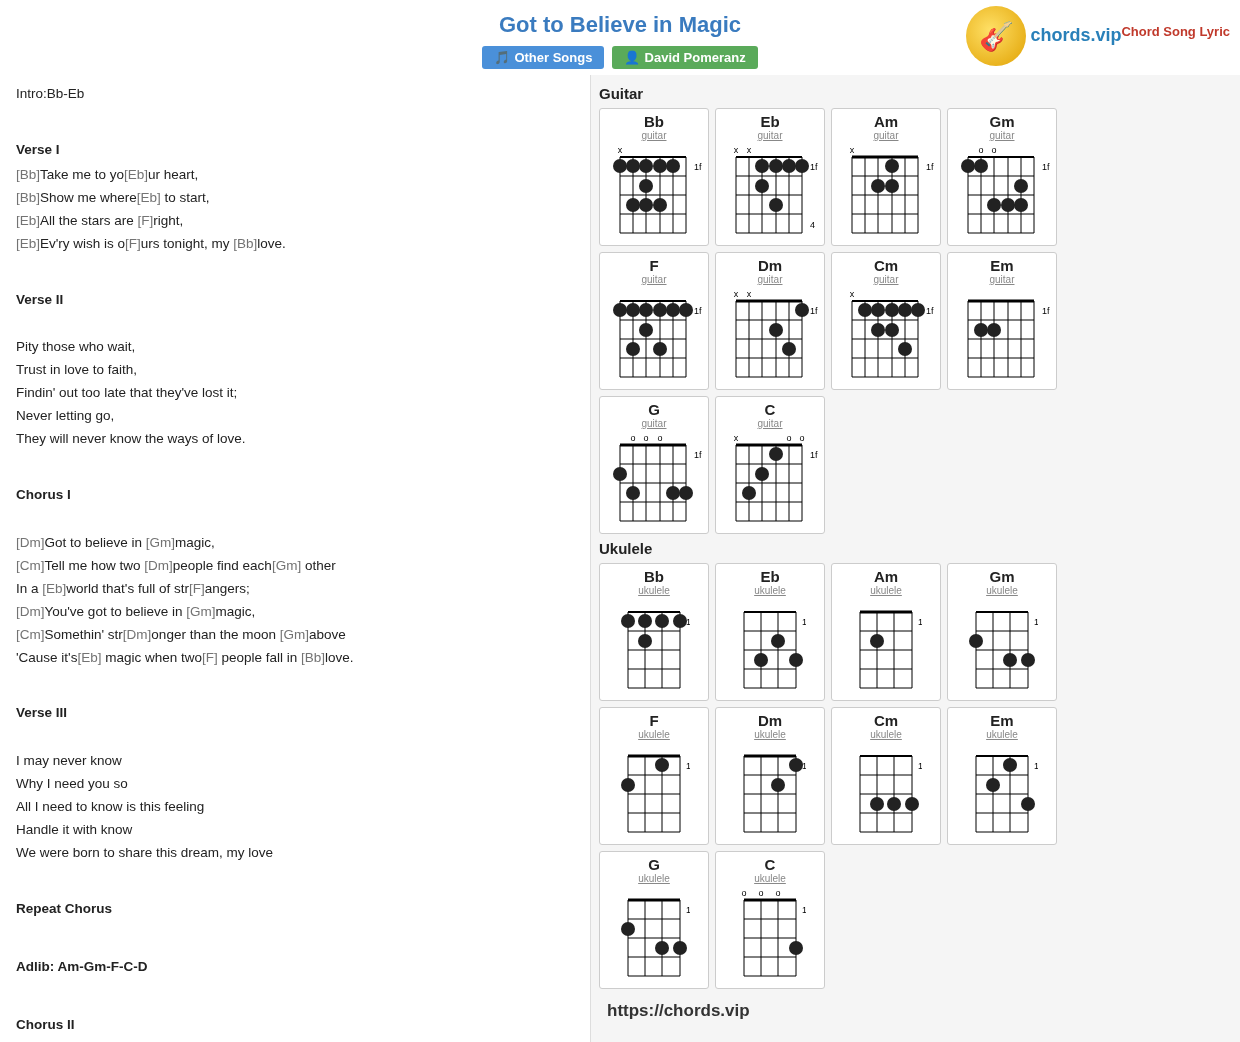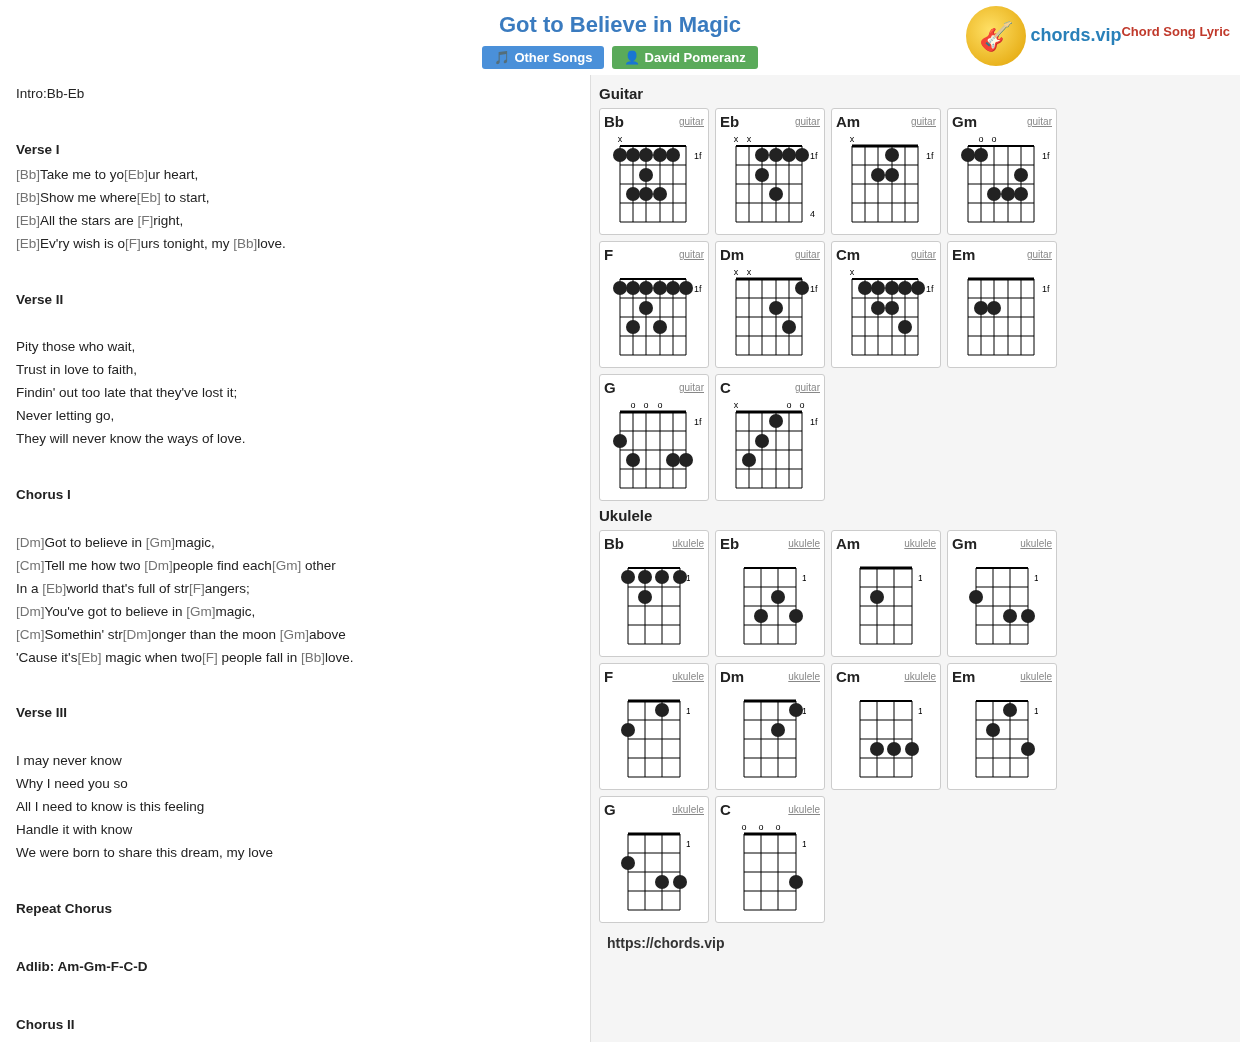--- a/index.html
+++ b/index.html
@@ -113,29 +113,30 @@
       border-radius: 3px;
       padding: 4px 4px 2px 4px;
       text-align: center;
     }
     .chord-box-header {
       display: flex;
       justify-content: space-between;
       align-items: center;
       font-size: 12px;
       margin-bottom: 2px;
+      flex-direction: column;
     }
     .chord-name { font-size: 15px; font-weight: bold; }
     .chord-type-label { font-size: 10px; color: #888; text-decoration: underline; cursor: pointer; }
     svg.fret-svg {
       display: block;
       margin: 0 auto;
     }
     .chords-website {
-      font-size: 14px;
+      font-size: 17px;
       color: #333;
       padding: 6px 8px 4px 8px;
       font-weight: bold;
     }
   </style>
 </head>
 <body>
 
 <div class="page-wrapper">
 

